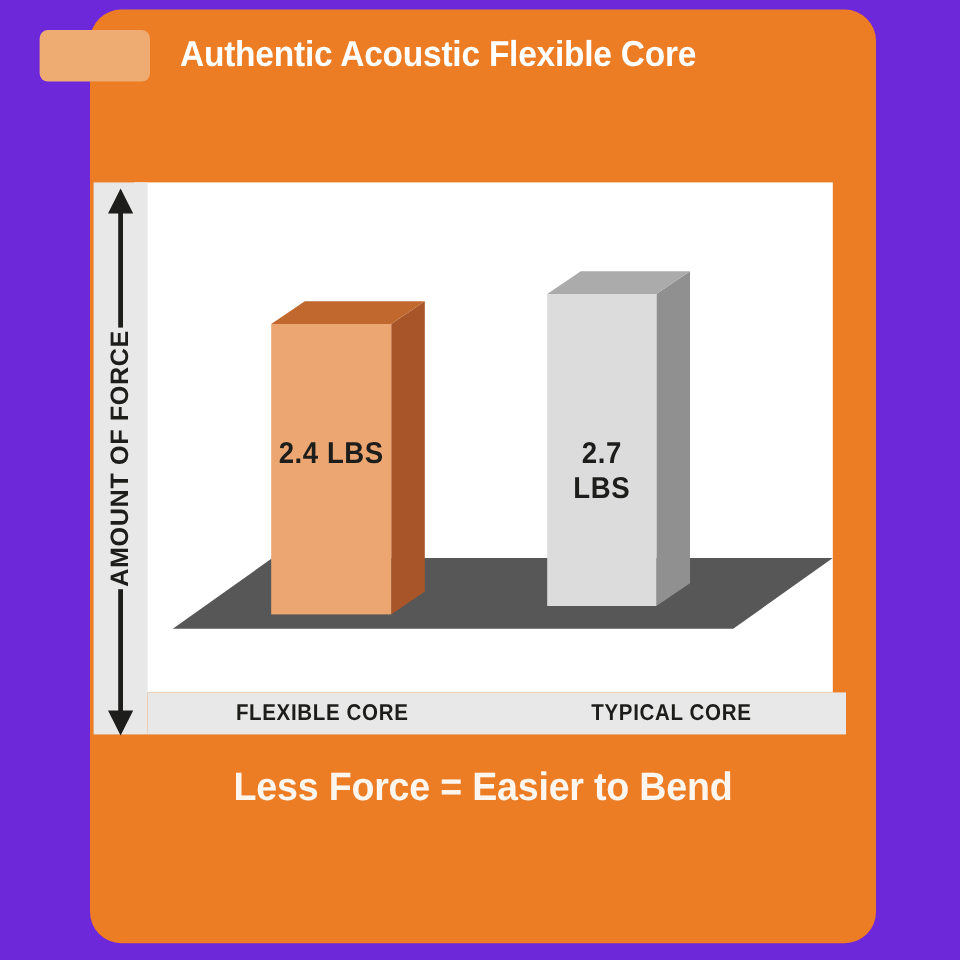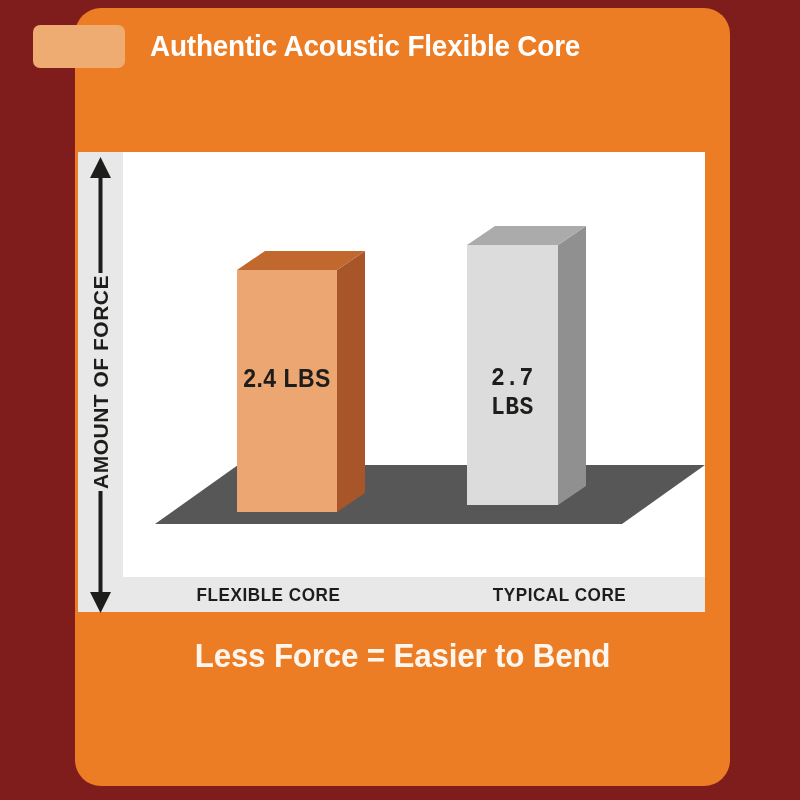--- a/index.html
+++ b/index.html
@@ -11,21 +11,21 @@
     width: 800px;
     height: 800px;
     font-family: "Liberation Sans", sans-serif;
     overflow: hidden;
   }
 
   #root {
     position: relative;
     width: 800px;
     height: 800px;
-    background: #7f1d1d;
+    background: #6d28d9;
   }
 
   
   .panel {
     position: absolute;
     left: 75px;
     top: 8px;
     width: 655px;
     height: 778px;
     background: #ec7d25;
@@ -57,21 +57,21 @@
     font-weight: bold;
     letter-spacing: -0.2px;
     white-space: nowrap;
     transform: scaleX(0.93);
     transform-origin: left center;
   }
 
   
   .plot {
     position: absolute;
-    left: 123px;
+    left: 112px;
     top: 152px;
     width: 582px;
     height: 425px;
     background: #ffffff;
     overflow: hidden;
   }
 
   
   .ground {
     position: absolute;
@@ -195,21 +195,21 @@
 
         <polygon points="214,118 214,360 242,341 242,99" fill="#a8552a"></polygon>
 
         <polygon points="114,118 142,99 242,99 214,118" fill="#c1682f"></polygon>
 
         <rect x="114" y="118" width="100" height="242" fill="#eca671"></rect>
       </svg>
       <div class="bar-value" style="left:114px; top:212px; width:100px;">2.4 LBS</div>
     </div>
 
-    <div class="bar3d" style="left:0px; top:0px; width:582px; height:425px;font-family:Liberation Mono, monospace;">
+    <div class="bar3d" style="left:0px; top:0px; width:582px; height:425px;">
       <svg viewBox="0 0 582 425" width="582" height="425">
         <polygon points="435,93 435,353 463,334 463,74" fill="#909090"></polygon>
         <polygon points="344,93 372,74 463,74 435,93" fill="#ababab"></polygon>
         <rect x="344" y="93" width="91" height="260" fill="#dcdcdc"></rect>
       </svg>
       <div class="bar-value" style="left:344px; top:212px; width:91px;">2.7 LBS</div>
     </div>
 
   </div>
 

